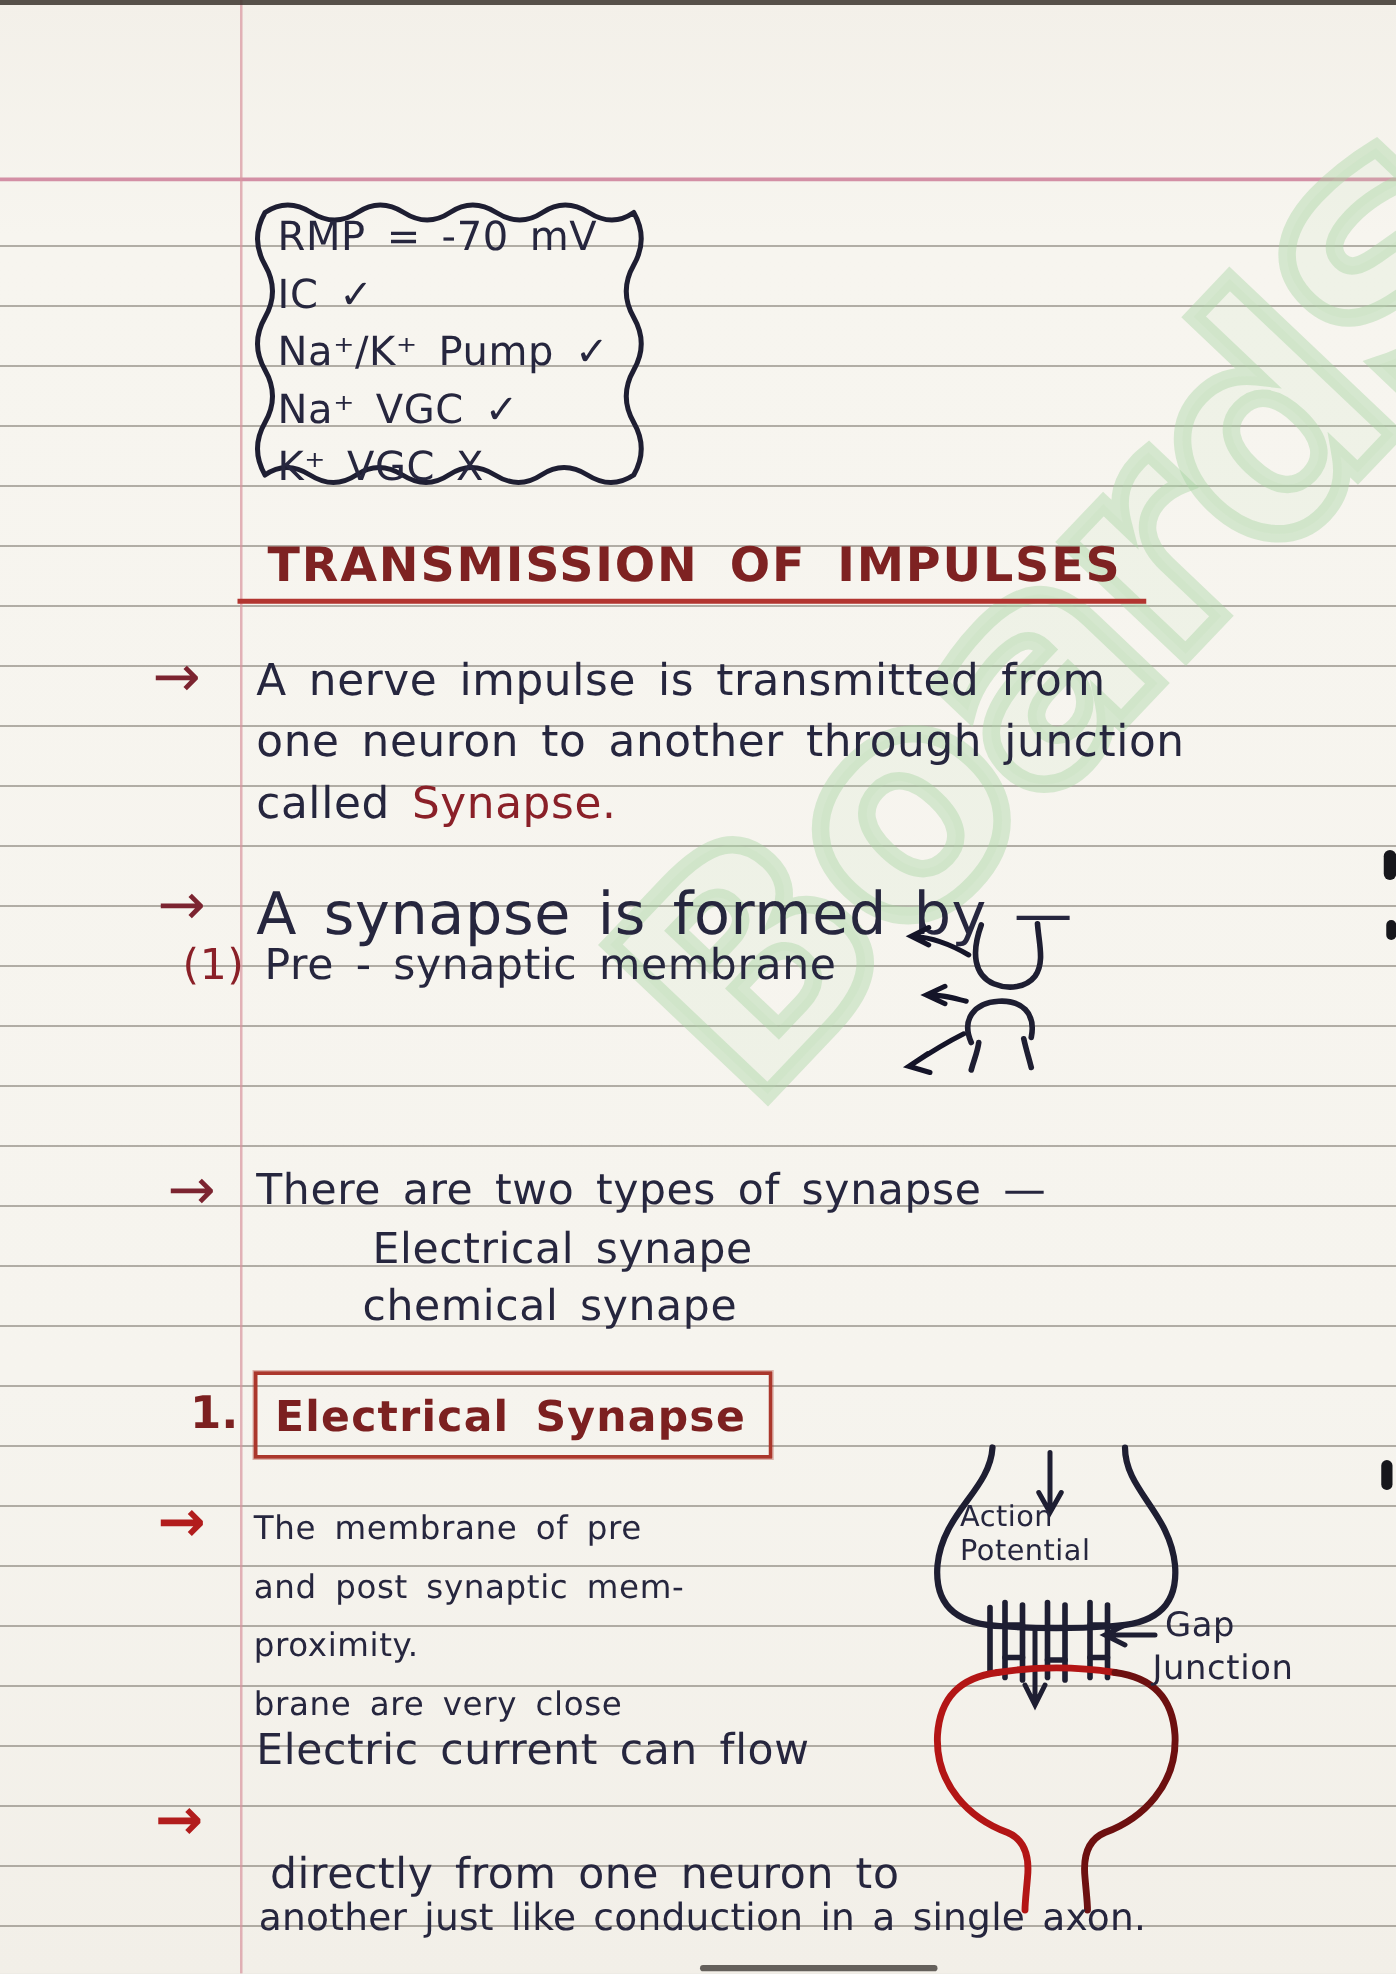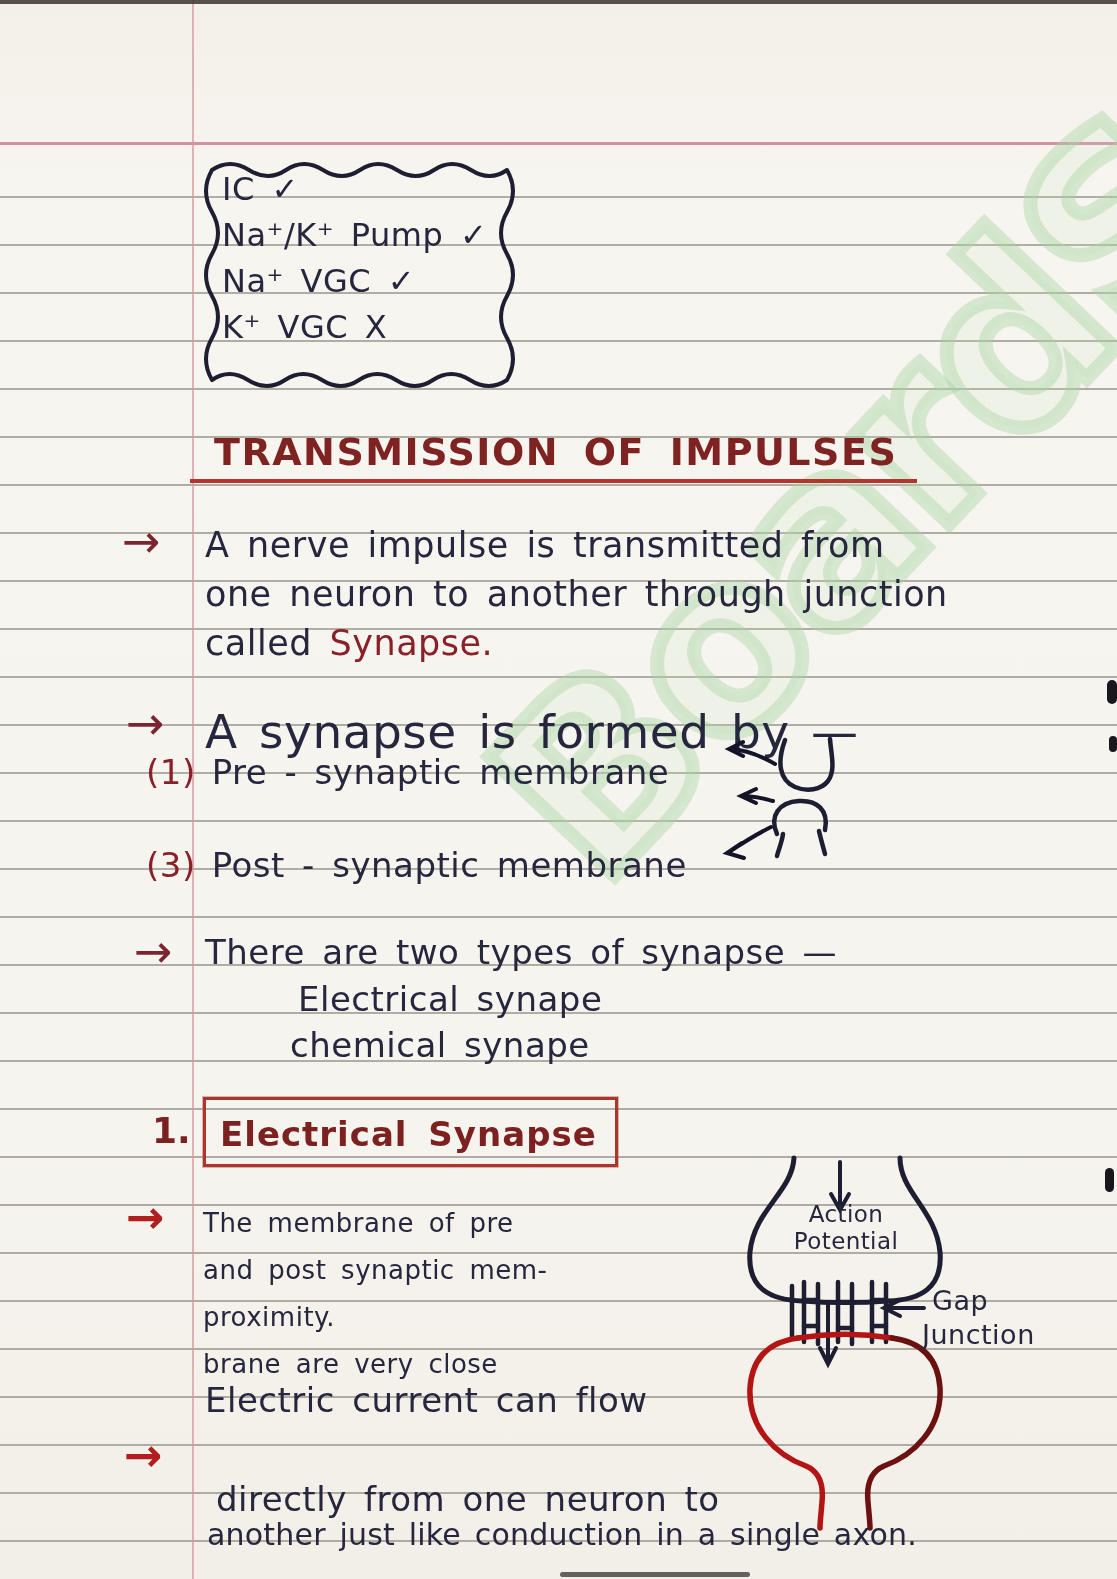--- a/index.html
+++ b/index.html
@@ -62,21 +62,21 @@
     padding:14px 18px 10px 14px;
   }
   .sec-box span{font-size:34px;font-weight:600;color:#7c2020;letter-spacing:1px;word-spacing:8px;}
 
   .p4{position:absolute;left:203px;top:1200px;font-size:26px;line-height:47px;}
 
   .p5-l1{position:absolute;left:205px;top:1380px;font-size:34px;}
   .p5-l2{position:absolute;left:216px;top:1479px;font-size:34px;}
   .p5-l3{position:absolute;left:207px;top:1517px;font-size:30px;letter-spacing:.2px;word-spacing:4px;}
 
-  .action-label{position:absolute;left:768px;top:1201px;width:156px;text-align:center;
+  .action-label{position:absolute;left:768px;top:1201px;width:156px;
     font-size:23px;line-height:27px;color:#26263e;letter-spacing:.4px;}
   .gap-label{position:absolute;left:922px;top:1284px;font-size:27px;line-height:34px;color:#26263e;}
   .gap-label .l1{margin-left:10px;}
 
   svg{display:block;}
 </style>
 </head>
 <body>
 
 <div class="page">
@@ -91,42 +91,40 @@
   </div>
 
   <svg class="sumbox-svg" width="332" height="254" viewBox="0 0 332 254">
     <path fill="none" stroke="#1e1e32" stroke-width="4" stroke-linecap="round" stroke-linejoin="round" d="M 16 20
          q 18 -12 37 0 q 19 12 37 0 q 18 -12 37 0 q 19 12 37 0 q 18 -12 37 0 q 19 12 37 0 q 18 -12 37 0 q 19 12 36 0
          q 12 21 0 42 q -12 21 0 42 q 12 21 0 42 q -12 21 0 42 q 12 21 0 42
          q -18 12 -37 0 q -19 -12 -37 0 q -18 12 -37 0 q -19 -12 -37 0 q -18 12 -37 0 q -19 -12 -37 0 q -18 12 -37 0 q -19 -12 -36 0
          q -12 -21 0 -42 q 12 -21 0 -42 q -12 -21 0 -42 q 12 -21 0 -42 q -12 -21 0 -42"></path>
   </svg>
   <div class="sumbox-text hand">
+    <div>RMP = -70 mV</div>
     <div>IC ✓</div>
     <div>Na⁺/K⁺ Pump ✓</div>
     <div>Na⁺ VGC ✓</div>
     <div>K⁺ VGC X</div>
   </div>
 
   <div class="title">TRANSMISSION OF IMPULSES</div>
 
   <span class="arrow" style="left:122px;top:518px;">→</span>
   <div class="p1 hand">
     <div>A nerve impulse is transmitted from</div>
     <div>one neuron to another through junction</div>
     <div><span>called </span><span class="red-word">Synapse.</span></div>
   </div>
 
   <span class="arrow" style="left:126px;top:700px;">→</span>
   <div class="p2-head hand">A synapse is formed by —</div>
   <div class="p2-item hand" style="left:146px;top:752px;">
     <span class="num">(1)</span><span>Pre - synaptic membrane</span>
-  </div>
-  <div class="p2-item hand" style="left:146px;top:845px;">
-    <span class="num">(3)</span><span>Post - synaptic membrane</span>
   </div>
 
   <svg class="abs" style="left:713px;top:734px;" width="162" height="142" viewBox="0 0 162 142">
     <path fill="none" stroke="#1e1e32" stroke-width="4.5" stroke-linecap="round" d="M 72 6 C 64 28, 66 46, 82 53 C 94 58, 108 56, 115 47 C 123 36, 118 20, 117 5"></path>
     <path fill="none" stroke="#1e1e32" stroke-width="4.5" stroke-linecap="round" d="M 64 100 C 56 82, 66 68, 86 67 C 104 66, 116 76, 112 96"></path>
     <path fill="none" stroke="#1e1e32" stroke-width="4.5" stroke-linecap="round" d="M 70 100 C 69 108, 66 114, 64 122 M 106 97 C 108 106, 110 112, 112 120"></path>
     <path fill="none" stroke="#141428" stroke-width="4" stroke-linecap="round" d="M 62 30 C 45 20, 32 16, 18 15 M 30 8 L 16 15 L 30 22"></path>
     <path fill="none" stroke="#141428" stroke-width="4" stroke-linecap="round" d="M 60 67 C 48 64, 42 62, 30 62 M 43 55 L 28 62 L 43 69"></path>
     <path fill="none" stroke="#141428" stroke-width="4" stroke-linecap="round" d="M 58 93 C 42 101, 28 110, 16 118 M 29 109 L 14 119 L 31 124"></path>
   </svg>

